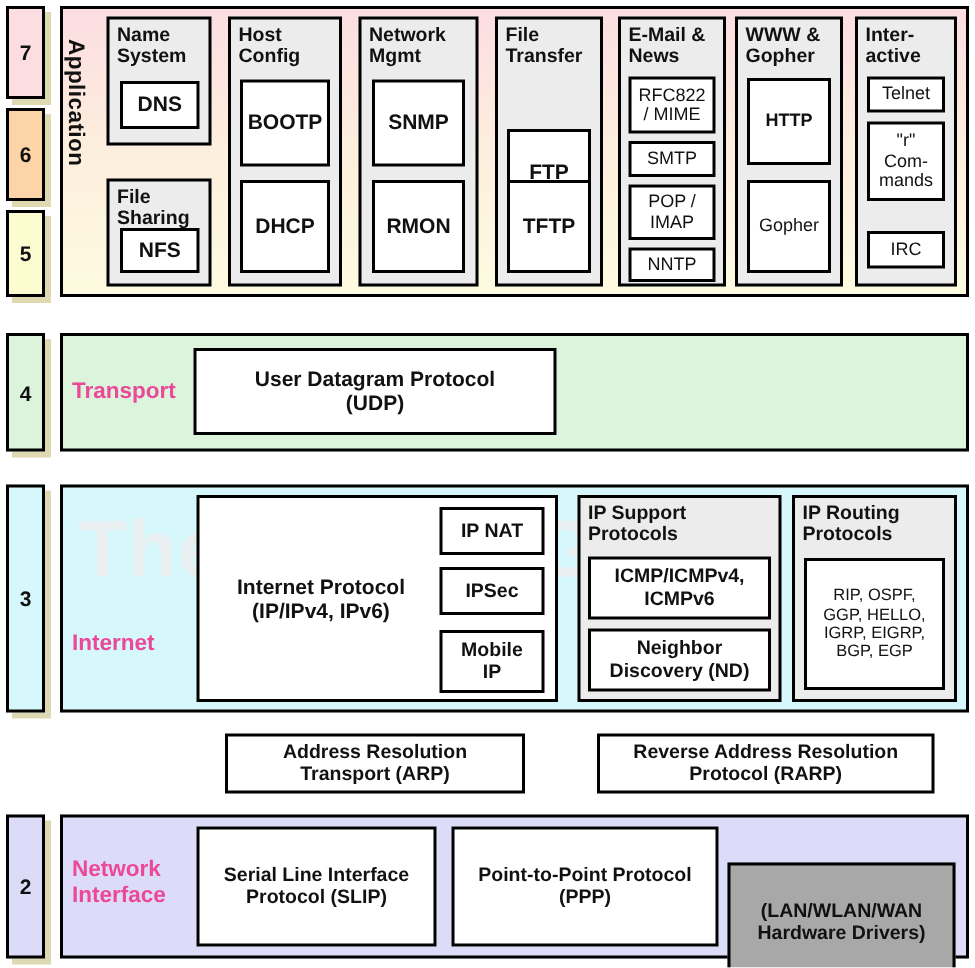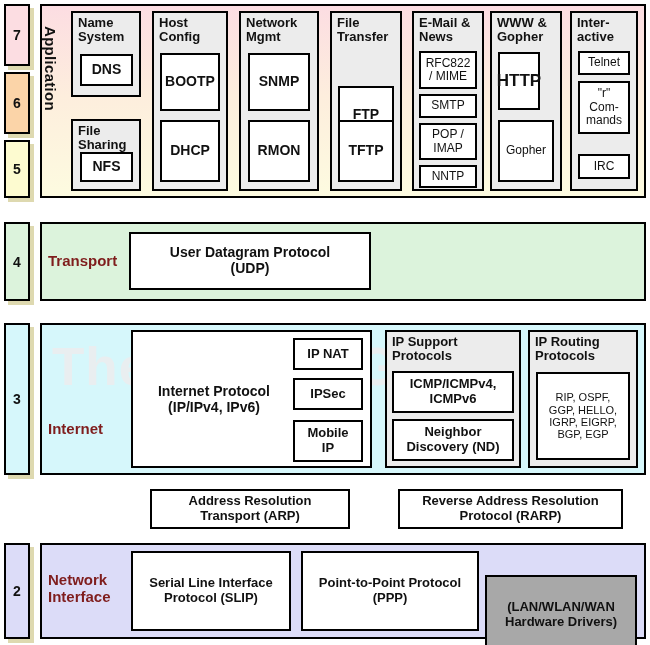--- a/index.html
+++ b/index.html
@@ -41,21 +41,21 @@
     position: absolute;
     box-sizing: border-box;
     border: 2px solid #000000;
     z-index: 2;
   }
 
   .layer-name {
     position: absolute;
     font-size: 15px;
     font-weight: bold;
-    color: #7f1d1d;
+    color: #ec4899;
     line-height: 1.12;
     z-index: 6;
     text-align: left;
   }
 
   .layer-name-vertical {
     position: absolute;
     font-size: 15px;
     font-weight: bold;
     color: #111111;
@@ -189,21 +189,21 @@
 / MIME</div>
   <div class="proto-box" style="left:419px; top:94px; width:58px; height:24px; font-size:12px;">SMTP</div>
   <div class="proto-box" style="left:419px; top:123px; width:58px; height:37px; font-size:12px;">POP /
 IMAP</div>
   <div class="proto-box" style="left:419px; top:165px; width:58px; height:23px; font-size:12px;">NNTP</div>
 
   <div class="group-box" style="left:490px; top:11px; width:72px; height:180px;">
     <div class="group-title">WWW &amp;
 Gopher</div>
   </div>
-  <div class="proto-box bold" style="left:498px; top:52px; width:42px; height:58px; font-size:17px;">HTTP</div>
+  <div class="proto-box bold" style="left:498px; top:52px; width:56px; height:58px; font-size:12px;">HTTP</div>
   <div class="proto-box" style="left:498px; top:120px; width:56px; height:62px; font-size:12px;">Gopher</div>
 
   <div class="group-box" style="left:570px; top:11px; width:68px; height:180px;">
     <div class="group-title">Inter-
 active</div>
   </div>
   <div class="proto-box" style="left:578px; top:51px; width:52px; height:24px; font-size:12px;">Telnet</div>
   <div class="proto-box" style="left:578px; top:81px; width:52px; height:53px; font-size:12px;">"r"
 Com-
 mands</div>

